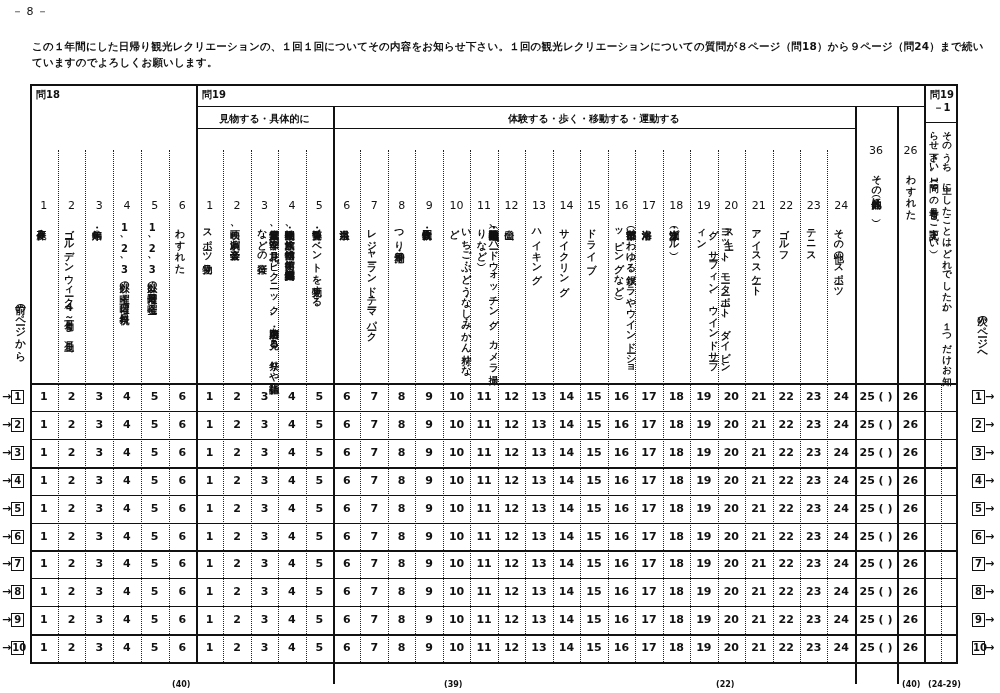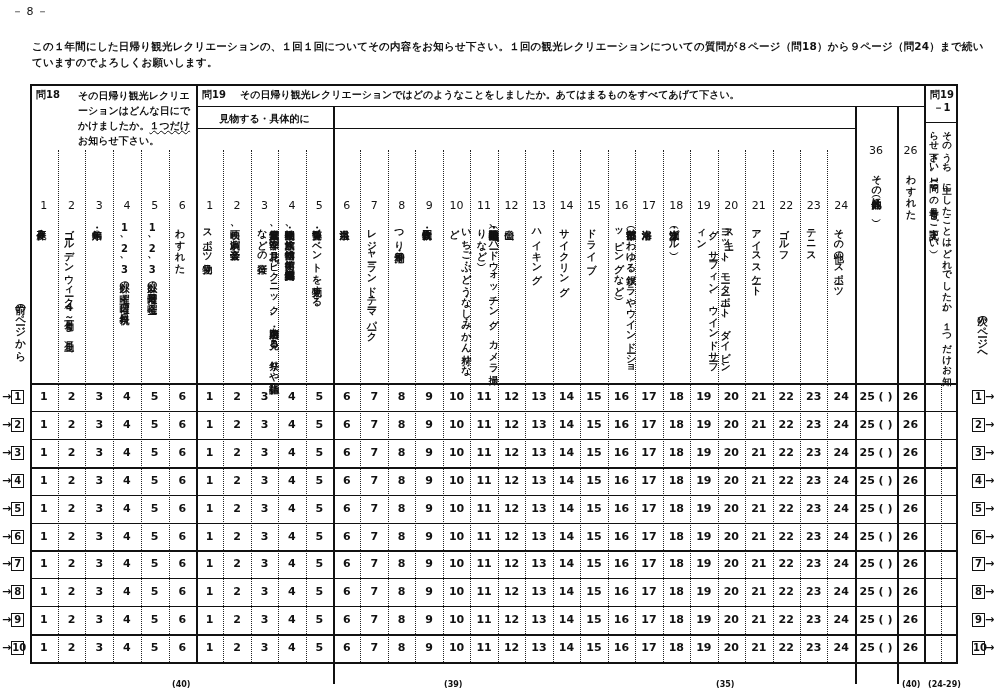--- a/index.html
+++ b/index.html
@@ -26,26 +26,23 @@
 
 <div class="abs pgnum">－ 8 －</div>
 <div class="abs intro">この１年間にした日帰り観光レクリエーションの、１回１回についてその内容をお知らせ下さい。１回の観光レクリエーションについての質問が８ページ（問18）から９ページ（問24）まで続いていますのでよろしくお願いします。</div>
 
 <div class="side" style="left:14px;top:296px;">前のページから</div>
 <div class="side" style="left:976px;top:308px;">次のページへ</div>
 
 <div class="tbl" id="tbl">
 
   <div class="hdr" style="left:6px;top:4px;">問18</div>
-  <div class="hdr" style="left:48px;top:4px;width:116px;line-height:15px;">
-    <span>その日帰り観光レクリエーションはどんな日にでかけましたか。</span><span style="text-decoration:underline wavy;">１つだけ</span><span>お知らせ下さい。</span>
-  </div>
   <div class="hdr" style="left:172px;top:4px;">問19</div>
-  <div class="hdr" style="left:210px;top:4px;width:700px;white-space:nowrap;">その日帰り観光レクリエーションではどのようなことをしましたか。あてはまるものをすべてあげて下さい。</div>
   <div class="hdr" style="left:166px;top:28px;width:137px;text-align:center;">見物する・具体的に</div>
+  <div class="hdr" style="left:303px;top:28px;width:522px;text-align:center;">体験する・歩く・移動する・運動する</div>
   <div class="hdr" style="left:897px;top:4px;width:30px;text-align:center;line-height:13px;">問19－1</div>
   <div class="vtext mixed" style="left:898px;top:40px;height:250px;font-size:9.5px;line-height:13px;">そのうち、主にしたことはどれでしたか。１つだけお知らせ下さい。（問19の番号をご記入下さい）</div>
 
   <div id="hdrcols">
       <div class="colnum" style="left: 0px; width: 27.7px;">1</div>
       <div class="vtext" style="left: 5px; top: 138px; height: 155px;">夏休み</div>
       <div class="colnum" style="left: 27.7px; width: 27.7px;">2</div>
       <div class="vtext" style="left: 32.7px; top: 138px; height: 155px;">ゴールデンウィーク（4月下旬～5月上旬）</div>
       <div class="colnum" style="left: 55.4px; width: 27.7px;">3</div>
       <div class="vtext" style="left: 60.4px; top: 138px; height: 155px;">年末・年始</div>
@@ -514,16 +511,16 @@
     <div class="rowlbl" style="left: 2px; top: 585.3px;"><span>→</span><span class="box">8</span></div>
     <div class="rowlbl" style="left: 972px; top: 585.3px;"><span class="box">8</span><span>→</span></div>
     <div class="rowlbl" style="left: 2px; top: 613.2px;"><span>→</span><span class="box">9</span></div>
     <div class="rowlbl" style="left: 972px; top: 613.2px;"><span class="box">9</span><span>→</span></div>
     <div class="rowlbl" style="left: 2px; top: 641.1px;"><span>→</span><span class="box">10</span></div>
     <div class="rowlbl" style="left: 972px; top: 641.1px;"><span class="box">10</span><span>→</span></div>
   </div>
 <div id="footer">
     <div class="foot" style="left: 172px;">(40)</div>
     <div class="foot" style="left: 444px;">(39)</div>
-    <div class="foot" style="left: 716px;">(35)</div>
+    <div class="foot" style="left: 716px;">(22)</div>
     <div class="foot" style="left: 902px;">(40)</div>
     <div class="foot" style="left: 928px;">(24-29)</div>
   </div>
 
 </body></html>

